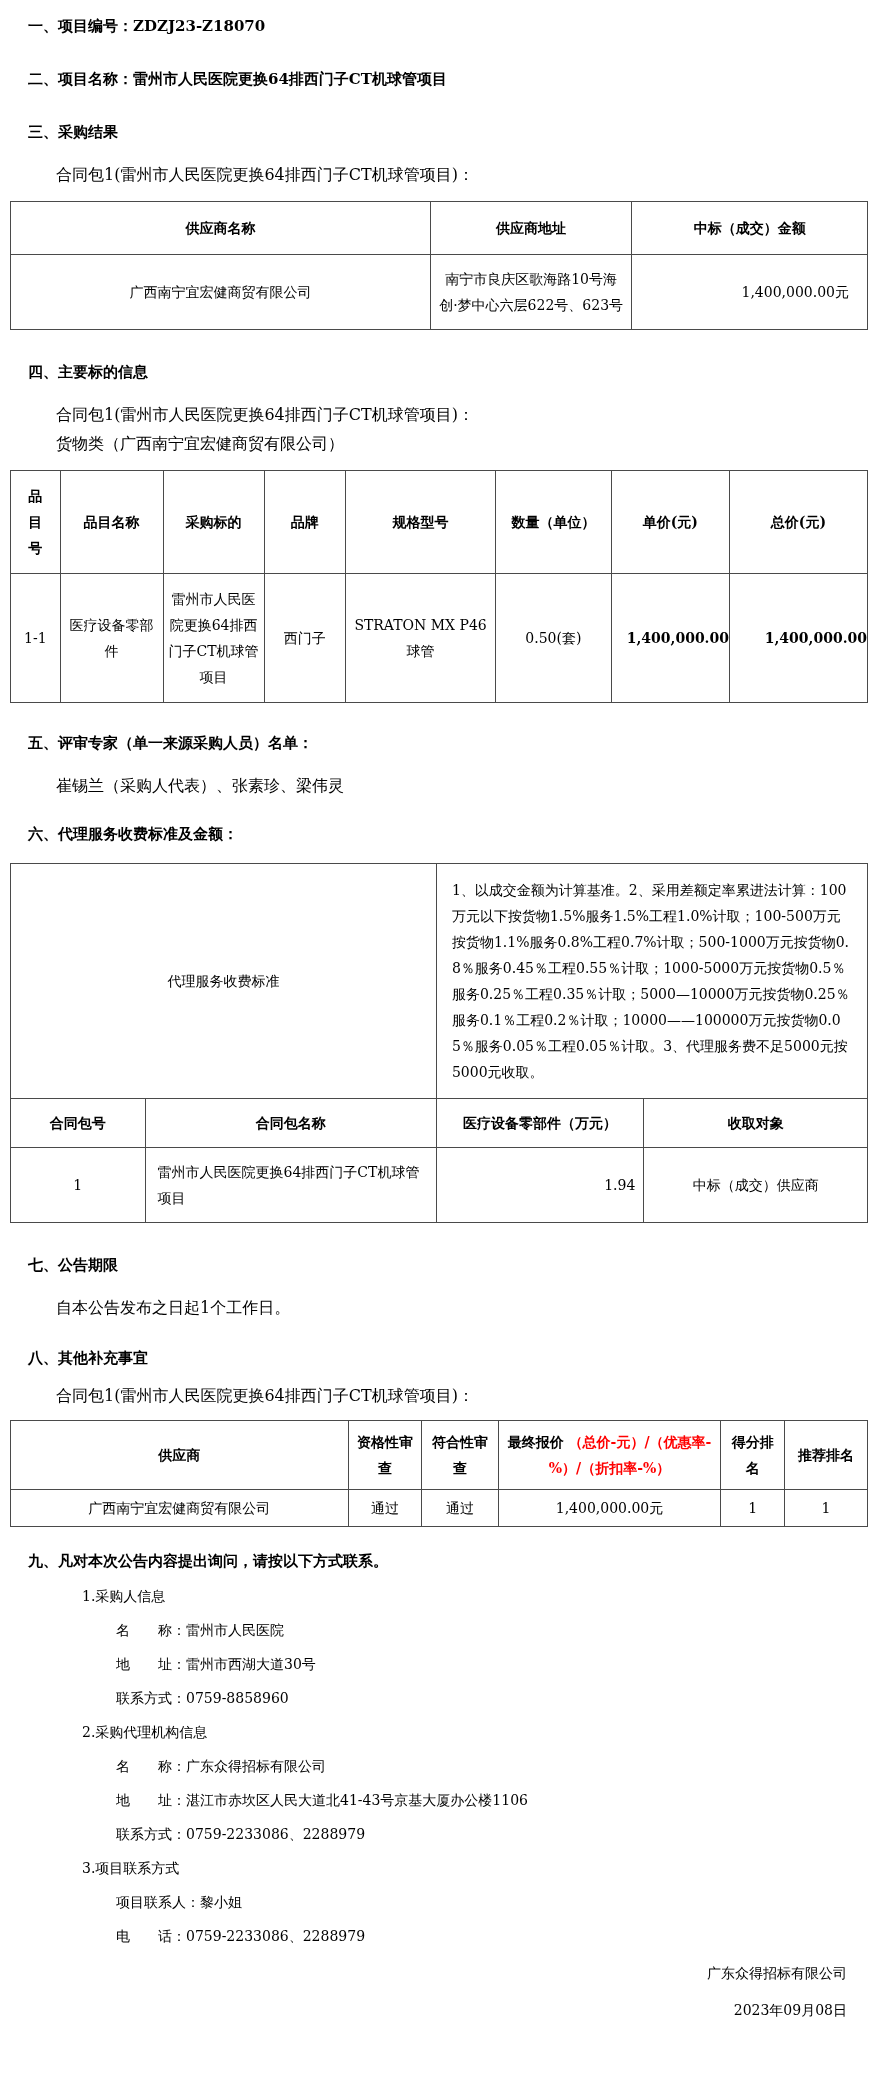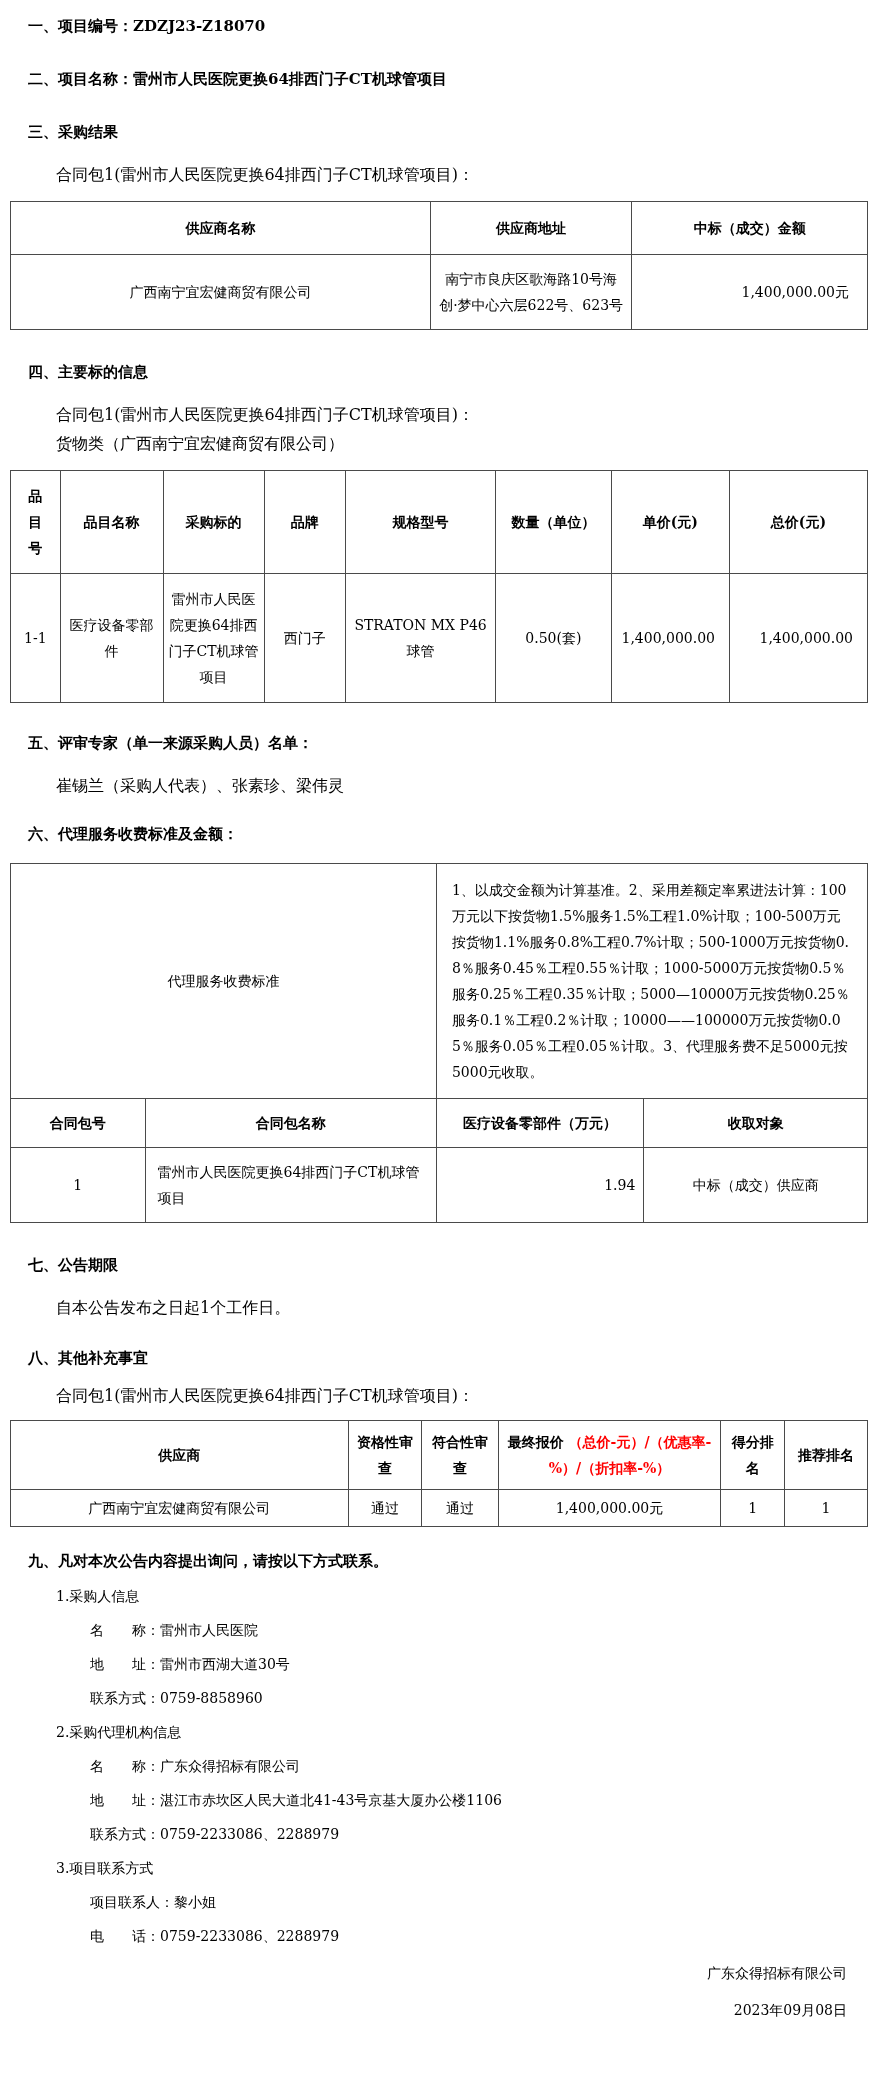--- a/index.html
+++ b/index.html
@@ -22,33 +22,33 @@
     text-align:center;vertical-align:middle;
     line-height:26px;font-size:14px;word-break:break-all;
   }
   th{font-weight:700;}
   .t1{margin-top:16px}
   .t1 th{padding:13px 8px;}
   .t1 .amt{text-align:right;padding-right:18px;}
   .t2{margin-top:16px}
   .t2 th{padding:12px 6px;}
   .t2 td{padding:12px 5px;}
-  .t2 .num{text-align:right;padding-right:14px;}
+  .t2 .num{text-align:right;padding-right:0;font-weight:bold;}
   .vert{width:1.1em;margin:0 auto;word-break:break-all;line-height:26px;}
   .t4{margin-top:18px}
   .t4 .std-text{text-align:left;padding:13px 15px;line-height:26px;}
   .t4 .std-label{padding:10px;}
   .t4 th{padding:11px 8px;}
   .t4 .pkg-name{text-align:left;padding-left:12px;}
   .t4 .fee{text-align:right;padding-right:8px;}
   .t3{margin-top:14px}
   .t3 th{padding:8px 4px;}
   .t3 td{padding:5px 4px;}
   .red{color:#ff0000;}
-  .contacts{margin:14px 3px 0 0;}
+  .contacts{margin:14px 3px 0 0;padding-left:26px;}
   .contacts p{margin:13px 0 0 56px;line-height:21px;}
   .contacts p.detail{margin-left:90px;}
   .footer{margin-top:4px;text-align:right;padding-right:33px;}
   .footer p{margin:16px 0 0 0;line-height:21px;}
 </style>
 </head>
 <body>
 
 <div class="page">
 

